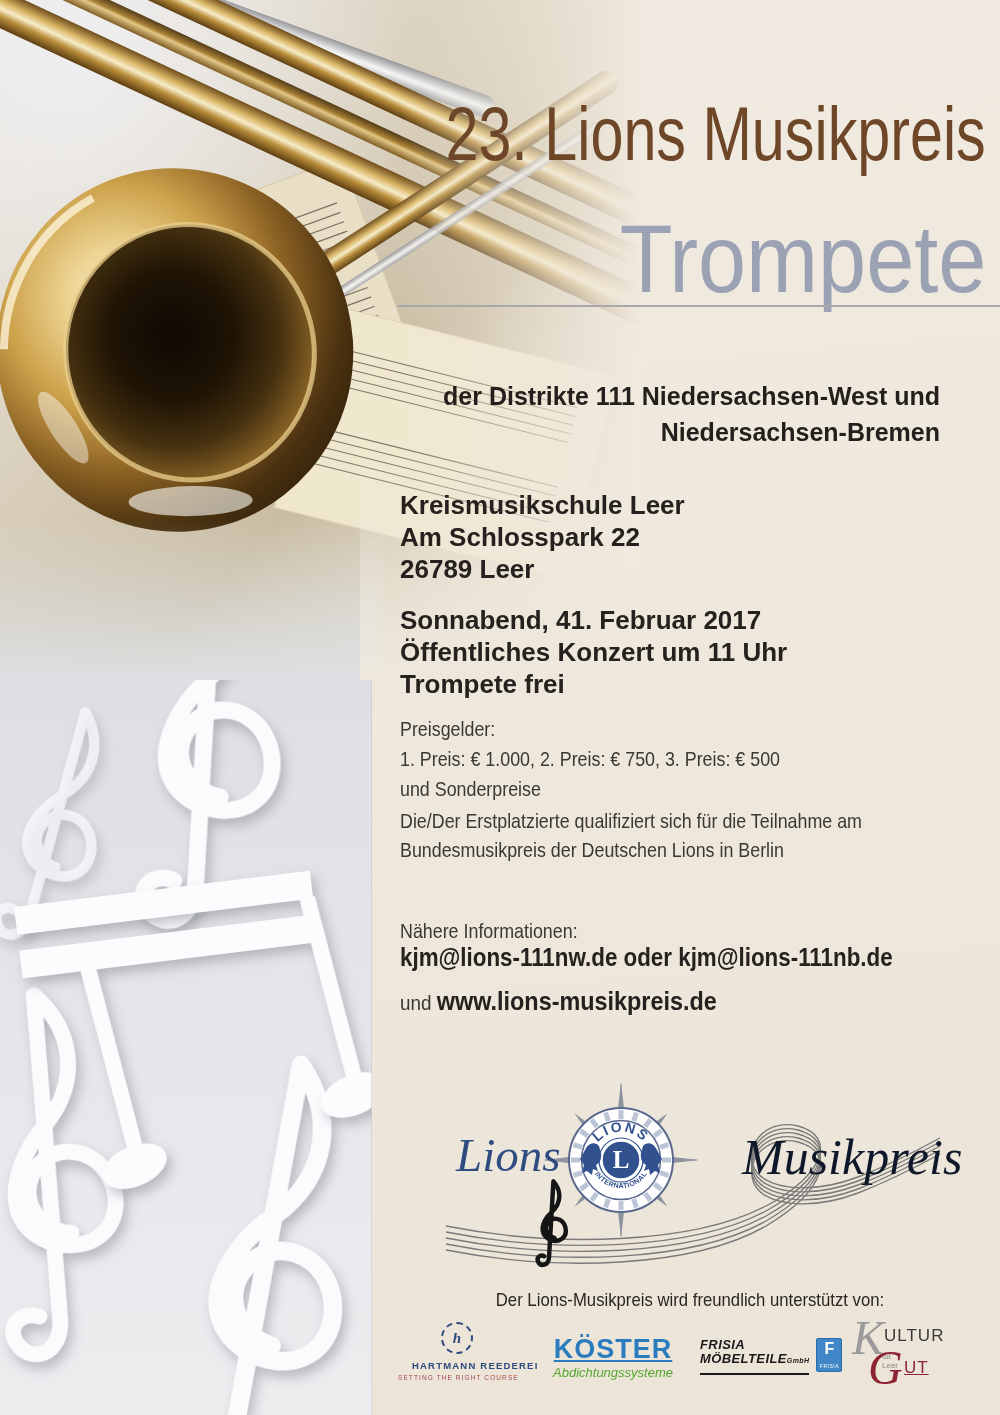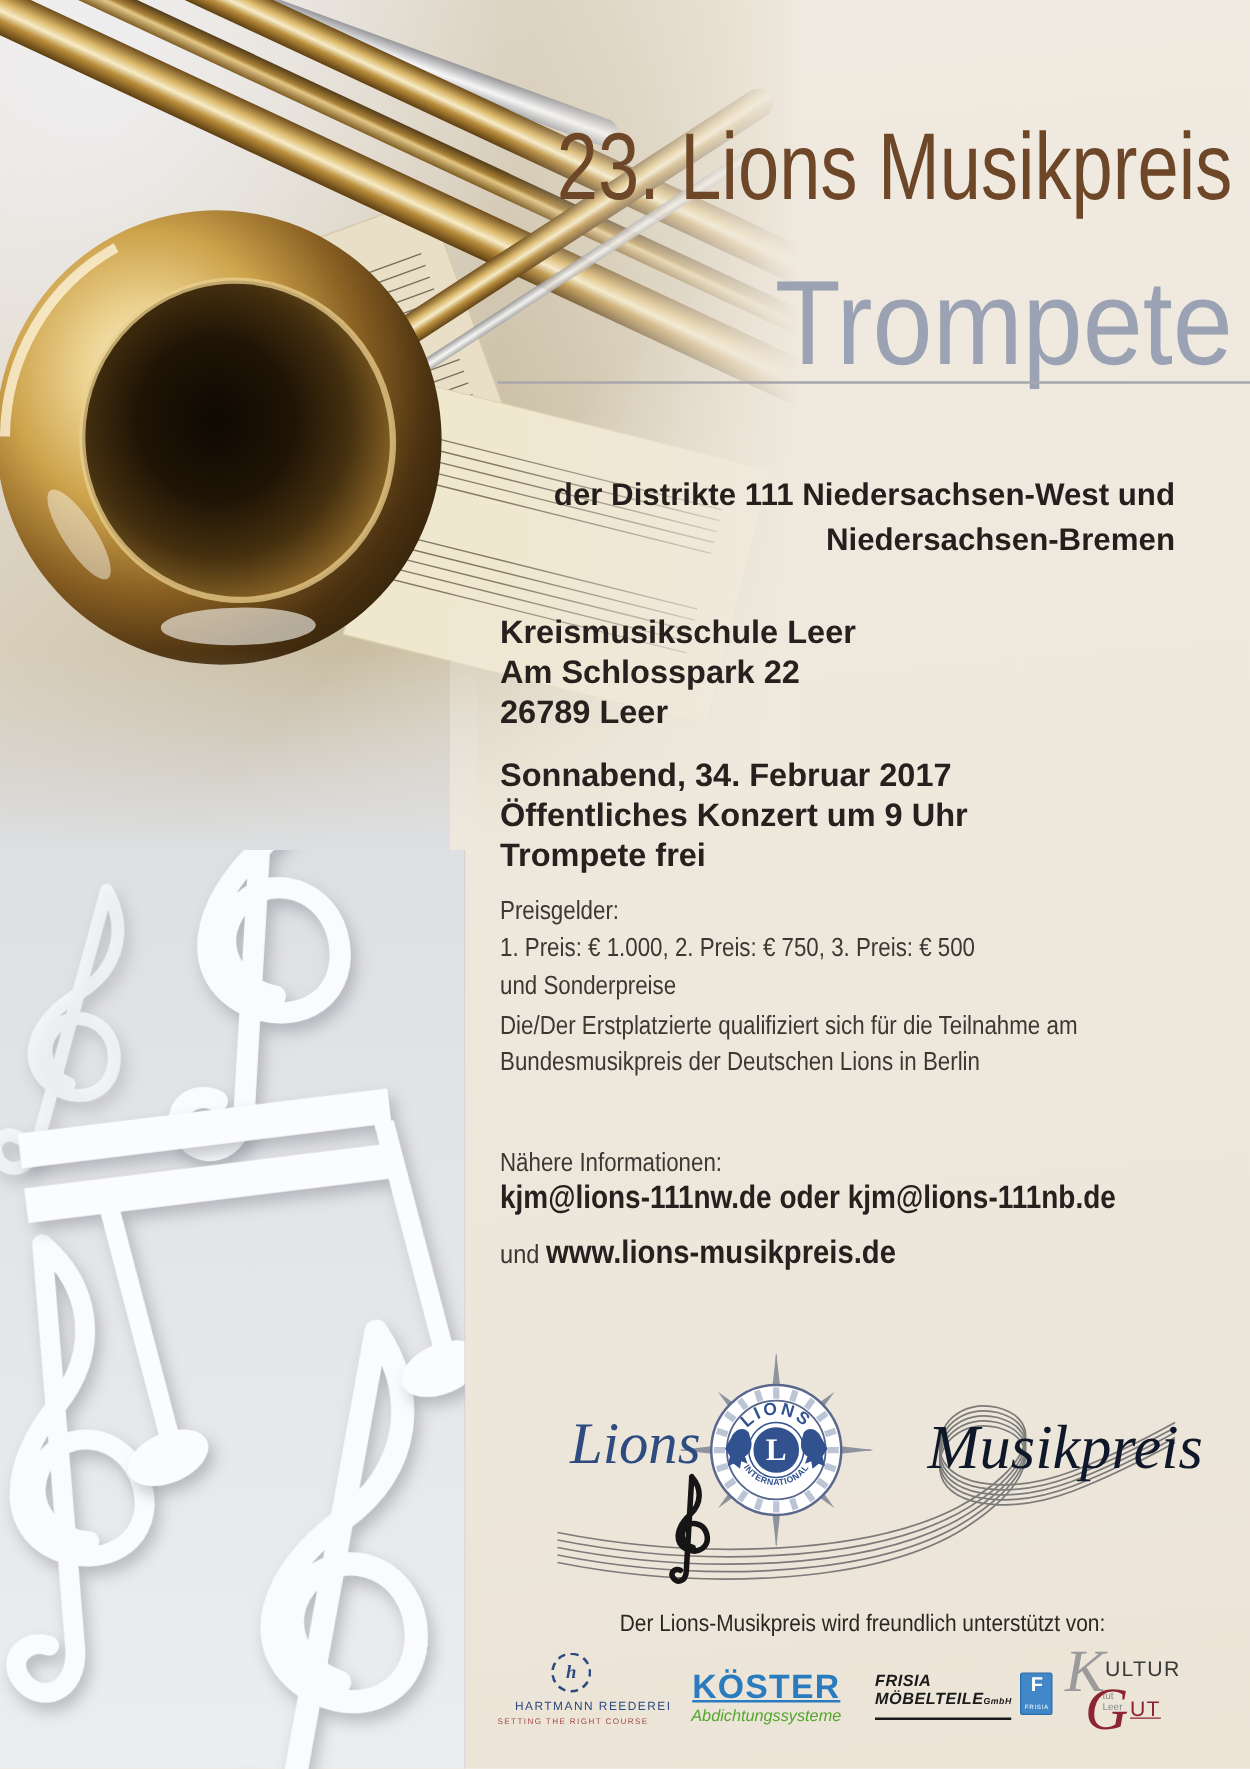--- a/index.html
+++ b/index.html
@@ -40,21 +40,21 @@
     font-style:italic;font-size:47px;color:#2e4c80;}
   .musik-word{position:absolute;left:742px;top:1128px;font-family:"Liberation Serif",serif;
     font-style:italic;font-size:50px;color:#0f172a;}
   .support{position:absolute;left:380px;width:620px;top:1289px;text-align:center;font-size:19px;
     color:#2a2622;transform:scaleX(.88);transform-origin:50% 0;white-space:nowrap;}
   
   .hartmann{position:absolute;left:398px;top:1322px;width:118px;text-align:center;}
   .h-circle{width:28px;height:28px;margin:0 auto 6px;border:2px dashed #2d4a7e;border-radius:50%;
     display:flex;align-items:center;justify-content:center;font-family:"Liberation Serif",serif;
     font-style:italic;font-weight:bold;font-size:15px;color:#2d4a7e;}
-  .h-name{font-size:9.5px;font-weight:normal;letter-spacing:1.2px;color:#2d4a7e;white-space:nowrap;padding-left:14px;}
+  .h-name{font-size:9.5px;font-weight:bold;letter-spacing:1.2px;color:#2d4a7e;white-space:nowrap;padding-left:14px;}
   .h-tag{font-size:6.5px;letter-spacing:1.1px;color:#a5494a;margin-top:3px;white-space:nowrap;}
   .koester{position:absolute;left:548px;top:1334px;width:130px;text-align:center;}
   .k-name{font-size:27px;font-weight:bold;color:#2b7bbf;letter-spacing:1px;text-decoration:underline;}
   .k-tag{font-size:13px;font-style:italic;color:#52a62d;}
   .frisia{position:absolute;left:700px;top:1338px;display:flex;align-items:flex-start;gap:7px;}
   .f-text{color:#1a1a1a;}
   .f-l1,.f-l2{font-size:13px;font-weight:bold;font-style:italic;letter-spacing:.4px;line-height:14px;}
   .f-suffix{font-size:7px;font-weight:bold;}
   .f-rule{height:1.5px;background:#1a1a1a;margin-top:5px;}
   .f-badge{width:26px;height:34px;background:#4187c7;border:1px solid #2a6dad;border-radius:2px;color:#fff;
@@ -242,22 +242,22 @@
   <div>Niedersachsen-Bremen</div>
 </div>
 
 <div class="block-bold venue">
   <div>Kreismusikschule Leer</div>
   <div>Am Schlosspark 22</div>
   <div>26789 Leer</div>
 </div>
 
 <div class="block-bold event">
-  <div>Sonnabend, 34. Februar 2017</div>
-  <div>Öffentliches Konzert um 9 Uhr</div>
+  <div>Sonnabend, 41. Februar 2017</div>
+  <div>Öffentliches Konzert um 11 Uhr</div>
   <div>Trompete frei</div>
 </div>
 
 <div class="block-reg prizes">
   <div>Preisgelder:</div>
   <div>1. Preis: € 1.000, 2. Preis: € 750, 3. Preis: € 500</div>
   <div>und Sonderpreise</div>
 </div>
 
 <div class="block-reg qual">

